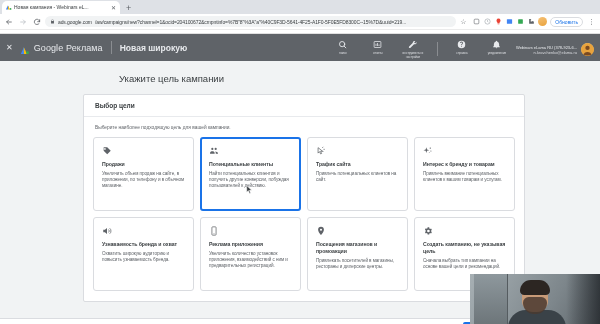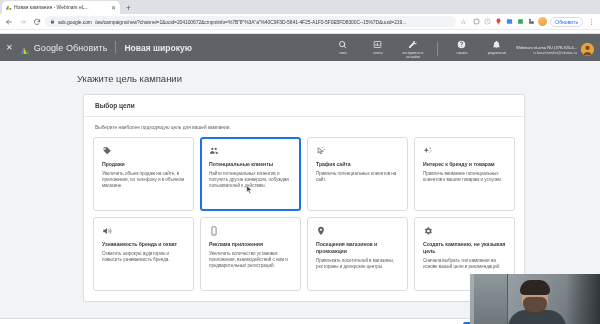--- a/index.html
+++ b/index.html
@@ -93,21 +93,21 @@
   .acct-mail { font-size: 4px; color: #dadce0; line-height: 5px; white-space: nowrap; }
   .acct-avatar {
     width: 13px; height: 13px; border-radius: 50%; flex: 0 0 13px;
     background: linear-gradient(160deg,#f8d08a,#e09b36);
     display: flex; align-items: flex-end; justify-content: center; overflow: hidden;
   }
 
   
   .page { background: #f1f3f4; height: 277px; position: relative; overflow: hidden; }
   .page-title {
-    font-size: 9.5px; color: #3c4043; padding: 12px 0 9px 77px; line-height: 12px;
+    font-size: 9.5px; color: #3c4043; padding: 12px 0 9px 119px; line-height: 12px;
   }
 
   .card {
     margin: 0 75px 0 83px; background: #fff; border: 1px solid #dadce0;
     border-radius: 2px; height: 208px;
   }
   .card-head {
     height: 22px; border-bottom: 1px solid #e8eaed; display: flex;
     align-items: center; padding: 0 11px;
   }
@@ -276,21 +276,21 @@
 
   <div class="ads-header">
     <span class="ads-close">✕</span>
     <span class="ads-logo">
       <svg width="11" height="11" viewBox="0 0 24 24">
         <path d="M4 19.5 L10.5 5 L14 12.5 L10.8 19.5 Z" fill="#4285f4"></path>
         <path d="M10.5 5 L17.5 19.5 L10.8 19.5 Z" fill="#fbbc04"></path>
         <circle cx="18.5" cy="17" r="3.2" fill="#34a853"></circle>
       </svg>
     </span>
-    <span class="ads-brand">Google Обновить</span>
+    <span class="ads-brand">Google Реклама</span>
     <span class="ads-divider"></span>
     <span class="ads-campaign">Новая широкую</span>
 
     <span class="ads-spacer"></span>
 
     <div class="hdr-actions">
       <div class="hdr-action">
         <span class="ic">
           <svg width="9" height="9" viewBox="0 0 24 24" fill="none" stroke="currentColor" stroke-width="2.4" stroke-linecap="round">
               <circle cx="11" cy="11" r="7"></circle>

